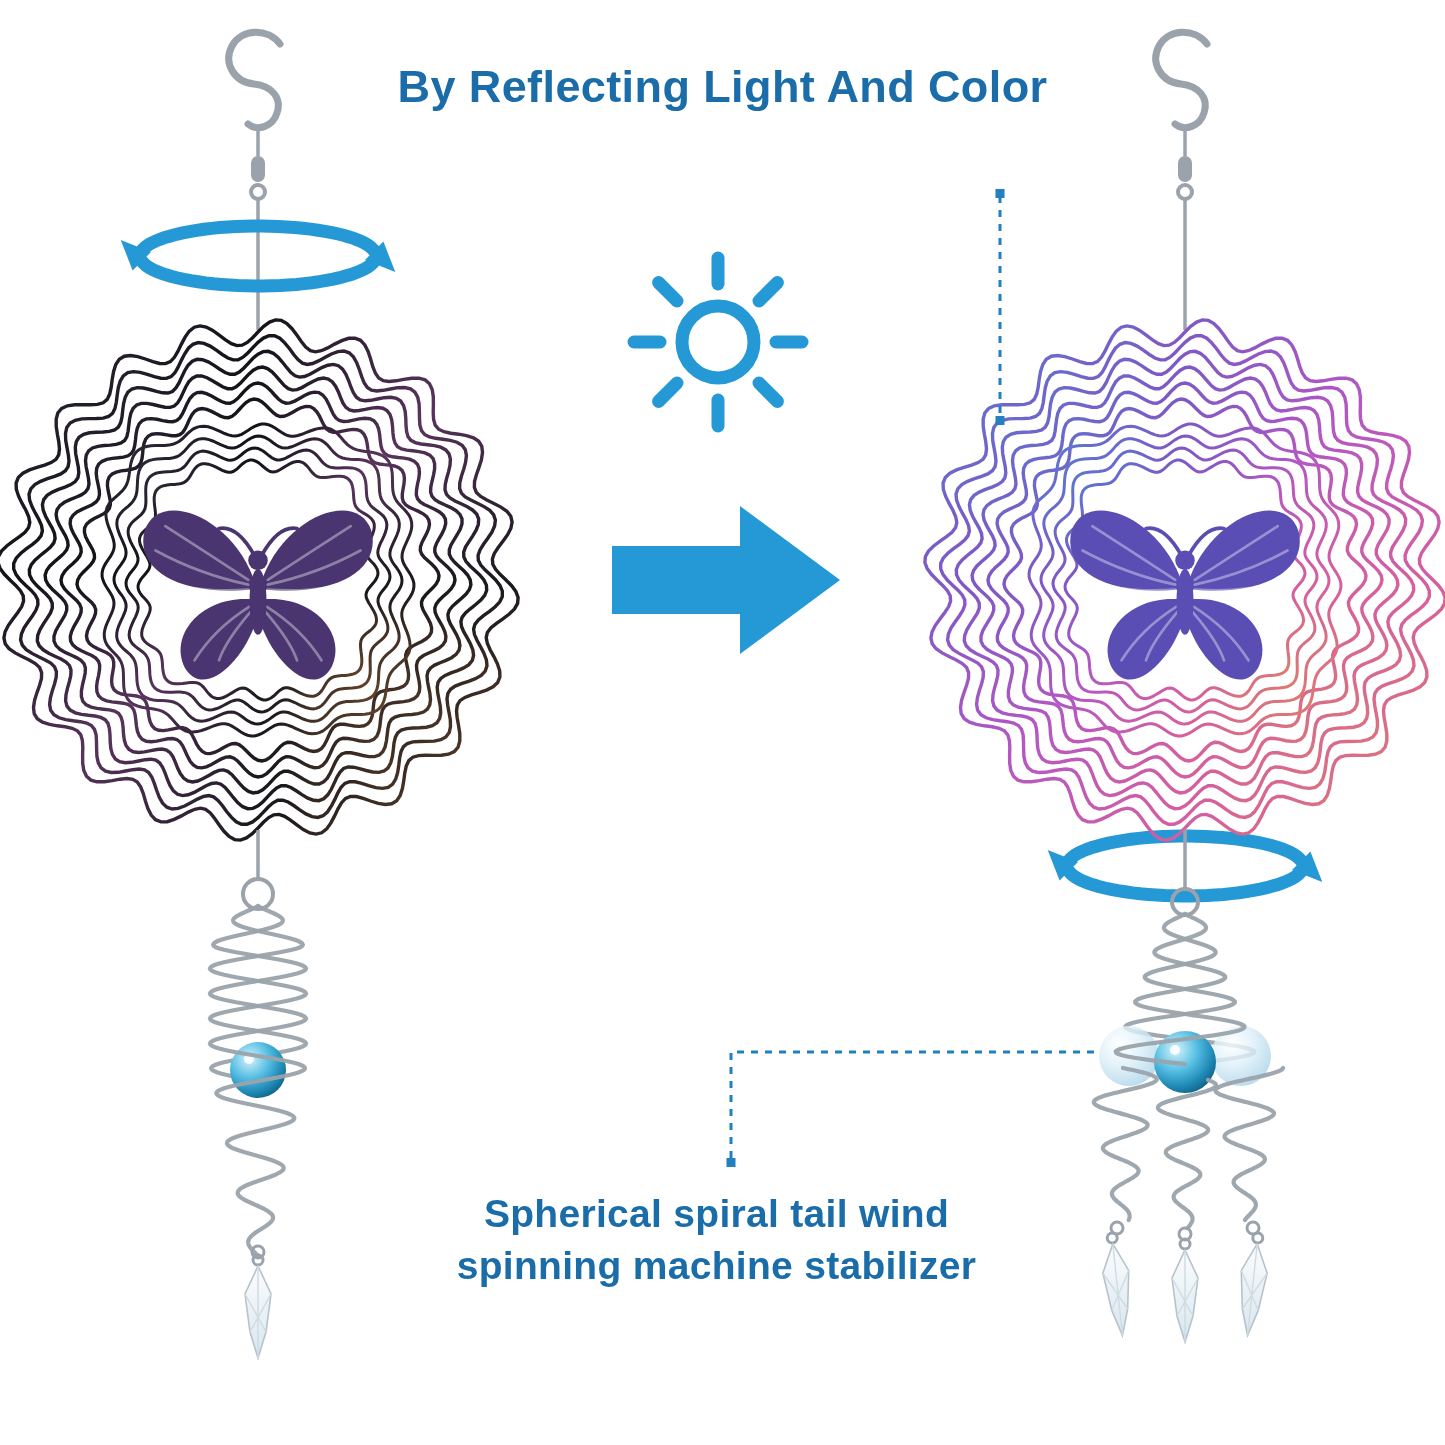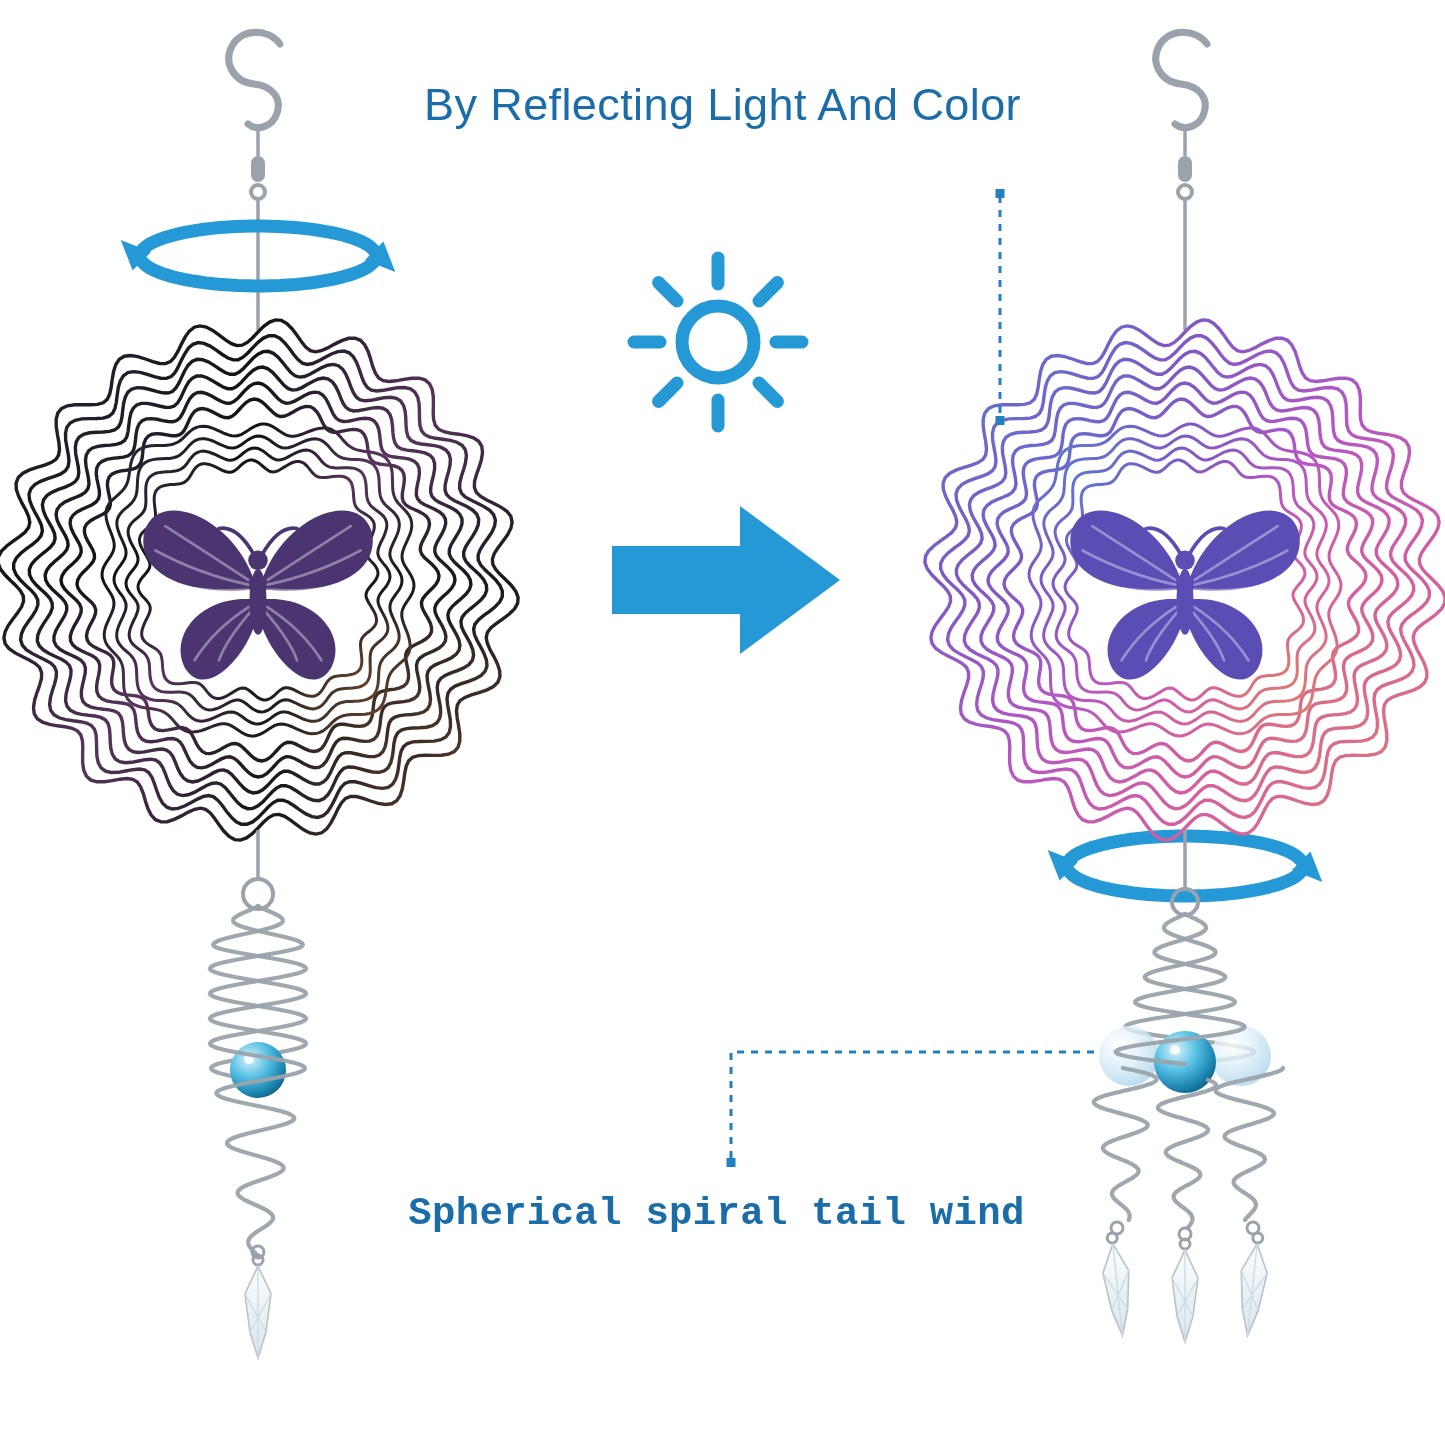--- a/index.html
+++ b/index.html
@@ -7,24 +7,24 @@
     --text-blue:#1a6da8;
     --callout:#2180bd;
     --metal:#9aa3ab;
     --bf-left:#4a3570;
     --bf-right:#5a4db4;
   }
   html,body{margin:0;padding:0;background:#ffffff;}
   .canvas{position:relative;width:1445px;height:1445px;background:#ffffff;overflow:hidden;
           font-family:"Liberation Sans",sans-serif;}
   #scene{position:absolute;left:0;top:0;}
-  .headline{position:absolute;left:0;right:0;top:76px;text-align:center;
-            color:var(--text-blue);font-weight:400;font-size:45px;line-height:57px;letter-spacing:.4px;}
+  .headline{position:absolute;left:0;right:0;top:58px;text-align:center;
+            color:var(--text-blue);font-weight:700;font-size:45px;line-height:57px;letter-spacing:.4px;}
   .caption{position:absolute;left:0;right:12px;top:1188px;text-align:center;
-           color:var(--text-blue);font-weight:700;font-size:39px;line-height:52px;letter-spacing:.3px;font-family:Liberation Mono, monospace;}
+           color:var(--text-blue);font-weight:700;font-size:39px;line-height:52px;letter-spacing:.3px;}
   
   .hook-stroke{stroke:var(--metal);stroke-width:7;fill:none;stroke-linecap:round;}
   .hook-stroke-thin{stroke:var(--metal);stroke-width:3.5;fill:none;}
   .metal-fill{fill:var(--metal);}
   .metal-stroke-4{stroke:var(--metal);stroke-width:4;fill:none;}
   .metal-stroke-3{stroke:var(--metal);stroke-width:3;fill:none;}
   .accent-fill{fill:var(--accent);}
   .accent-stroke-thick{stroke:var(--accent);stroke-width:13;fill:none;}
   .callout{stroke:var(--callout);stroke-width:3;fill:none;stroke-dasharray:7 7;}
   .callout-sq{fill:var(--callout);}
@@ -210,15 +210,16 @@
       <rect class="callout-sq" x="726.5" y="1158" width="9" height="9"></rect>
     </g>
   </svg>
 
   <div class="headline">
     <div>By Reflecting Light And Color</div>
   </div>
 
   <div class="caption">
     <div>Spherical spiral tail wind</div>
+    <div>spinning machine stabilizer</div>
   </div>
 
 </div>
 
 </body></html>

